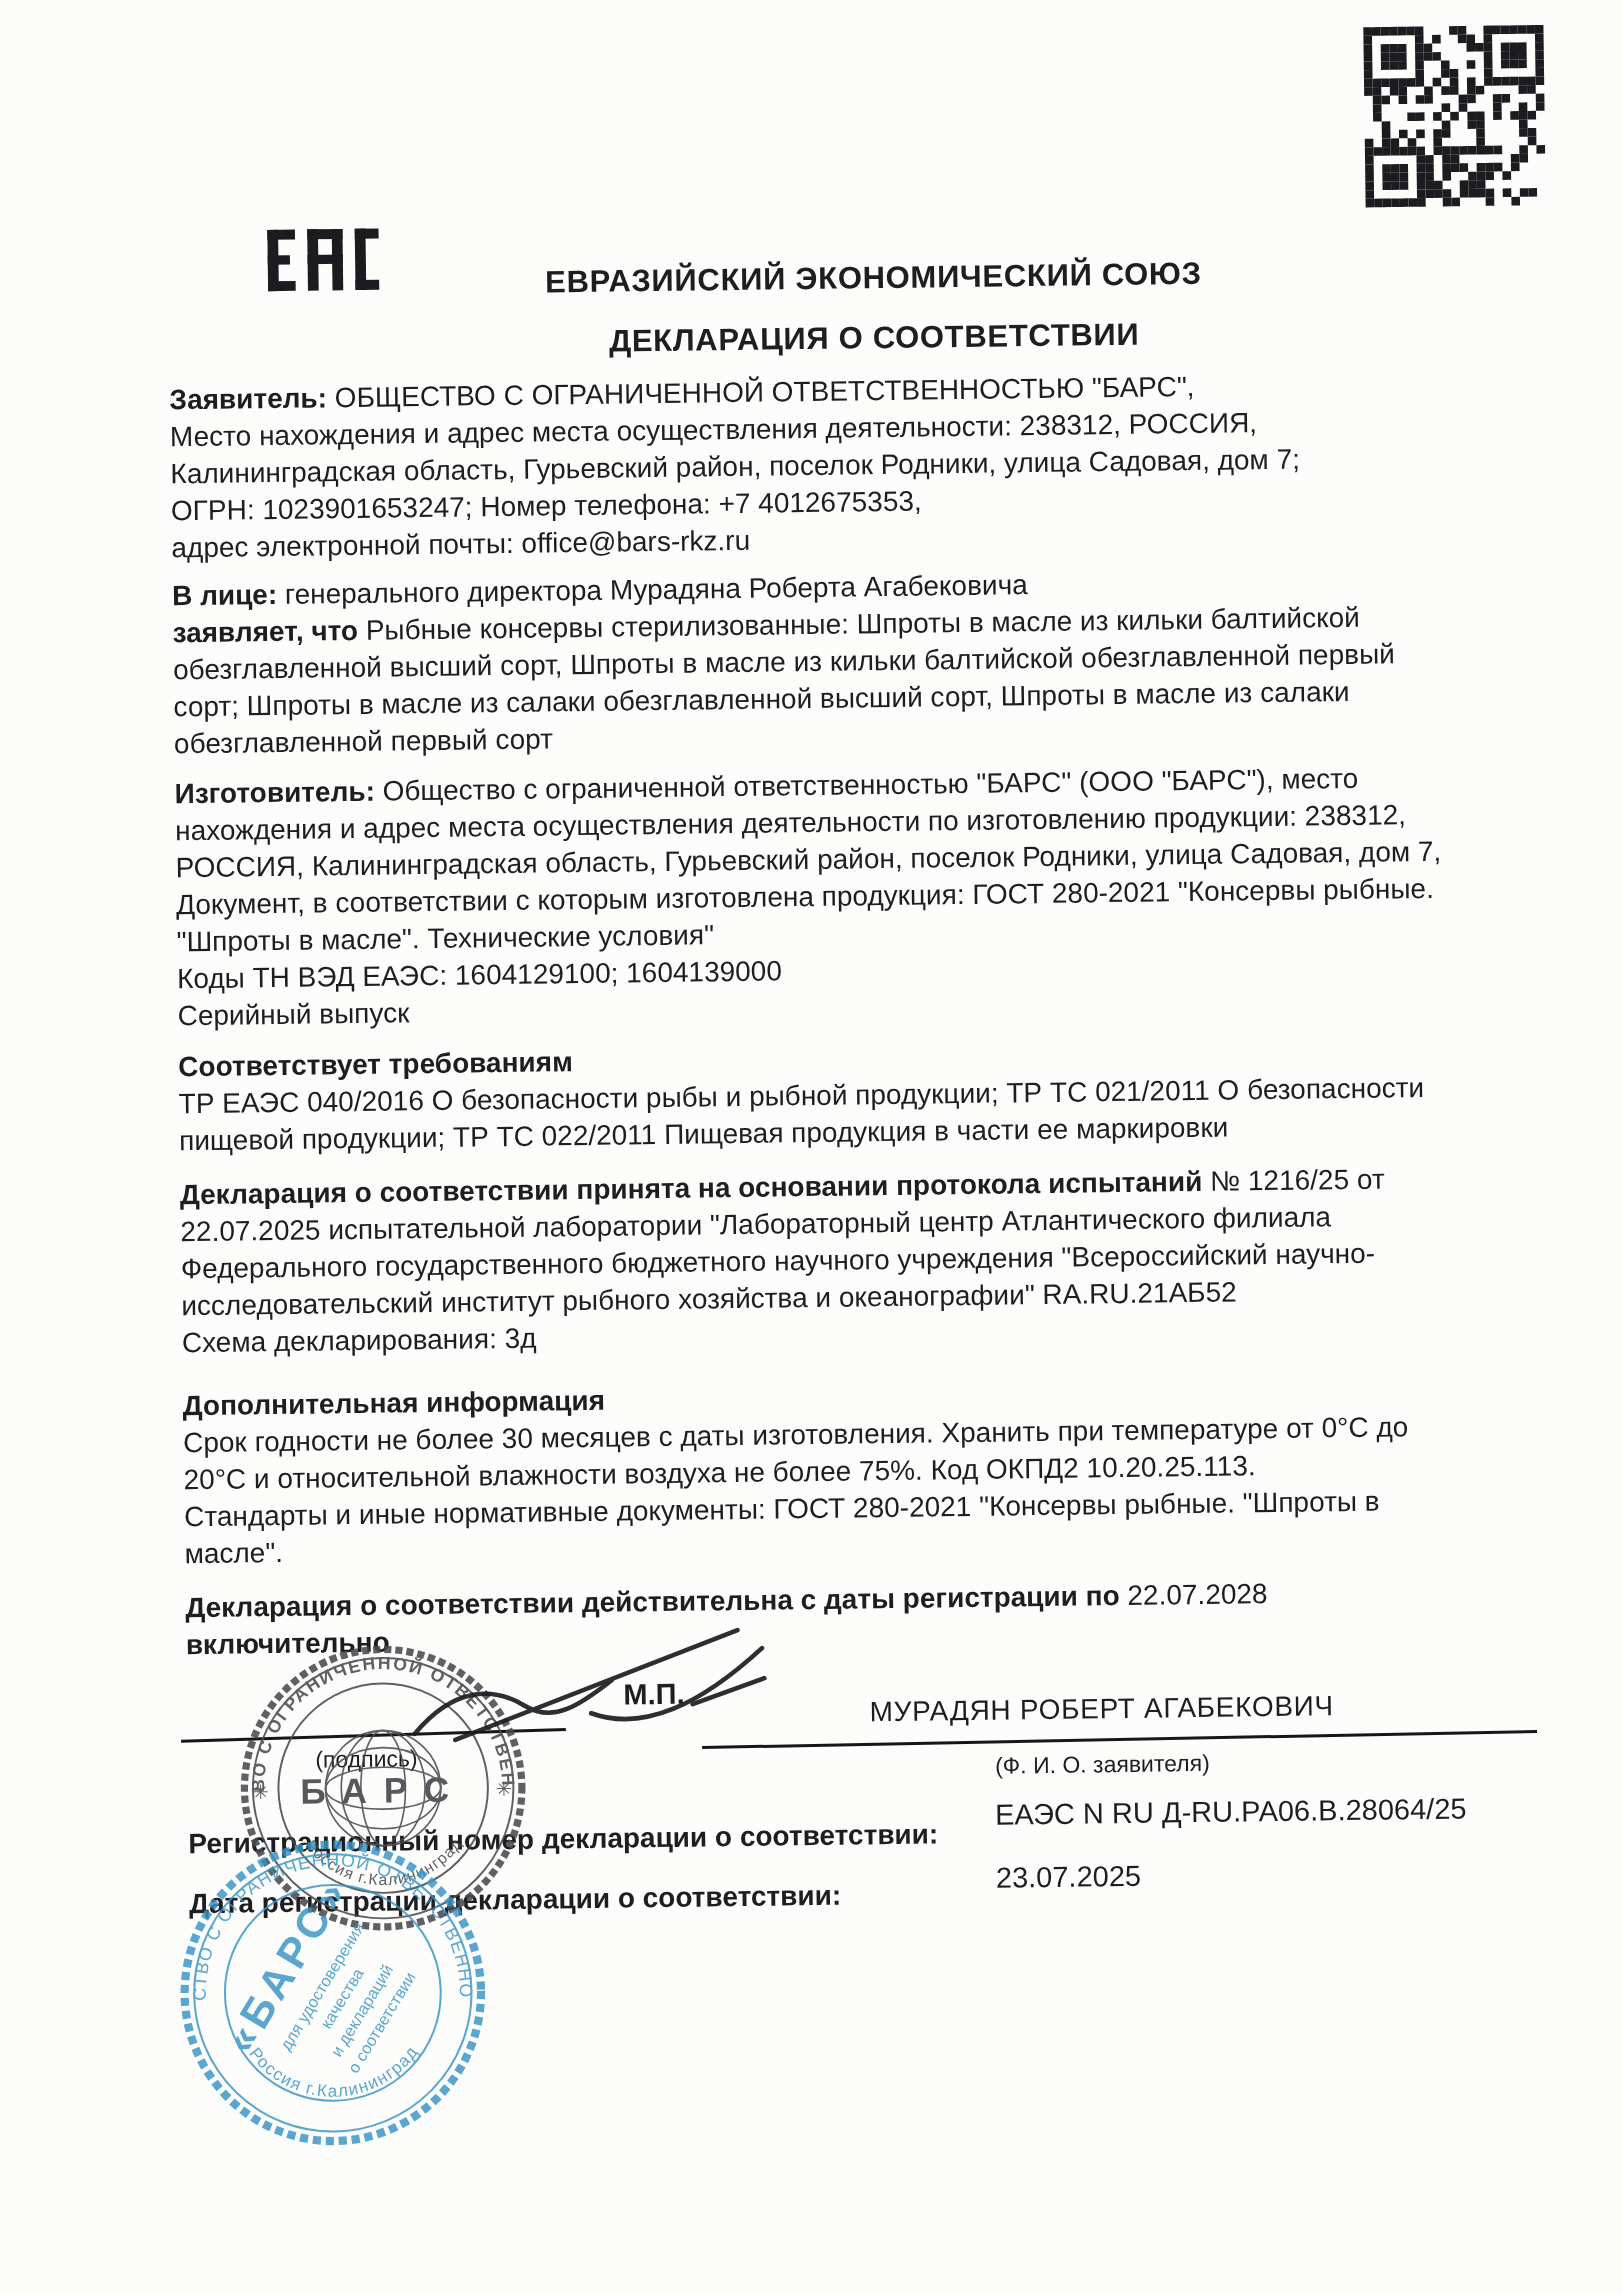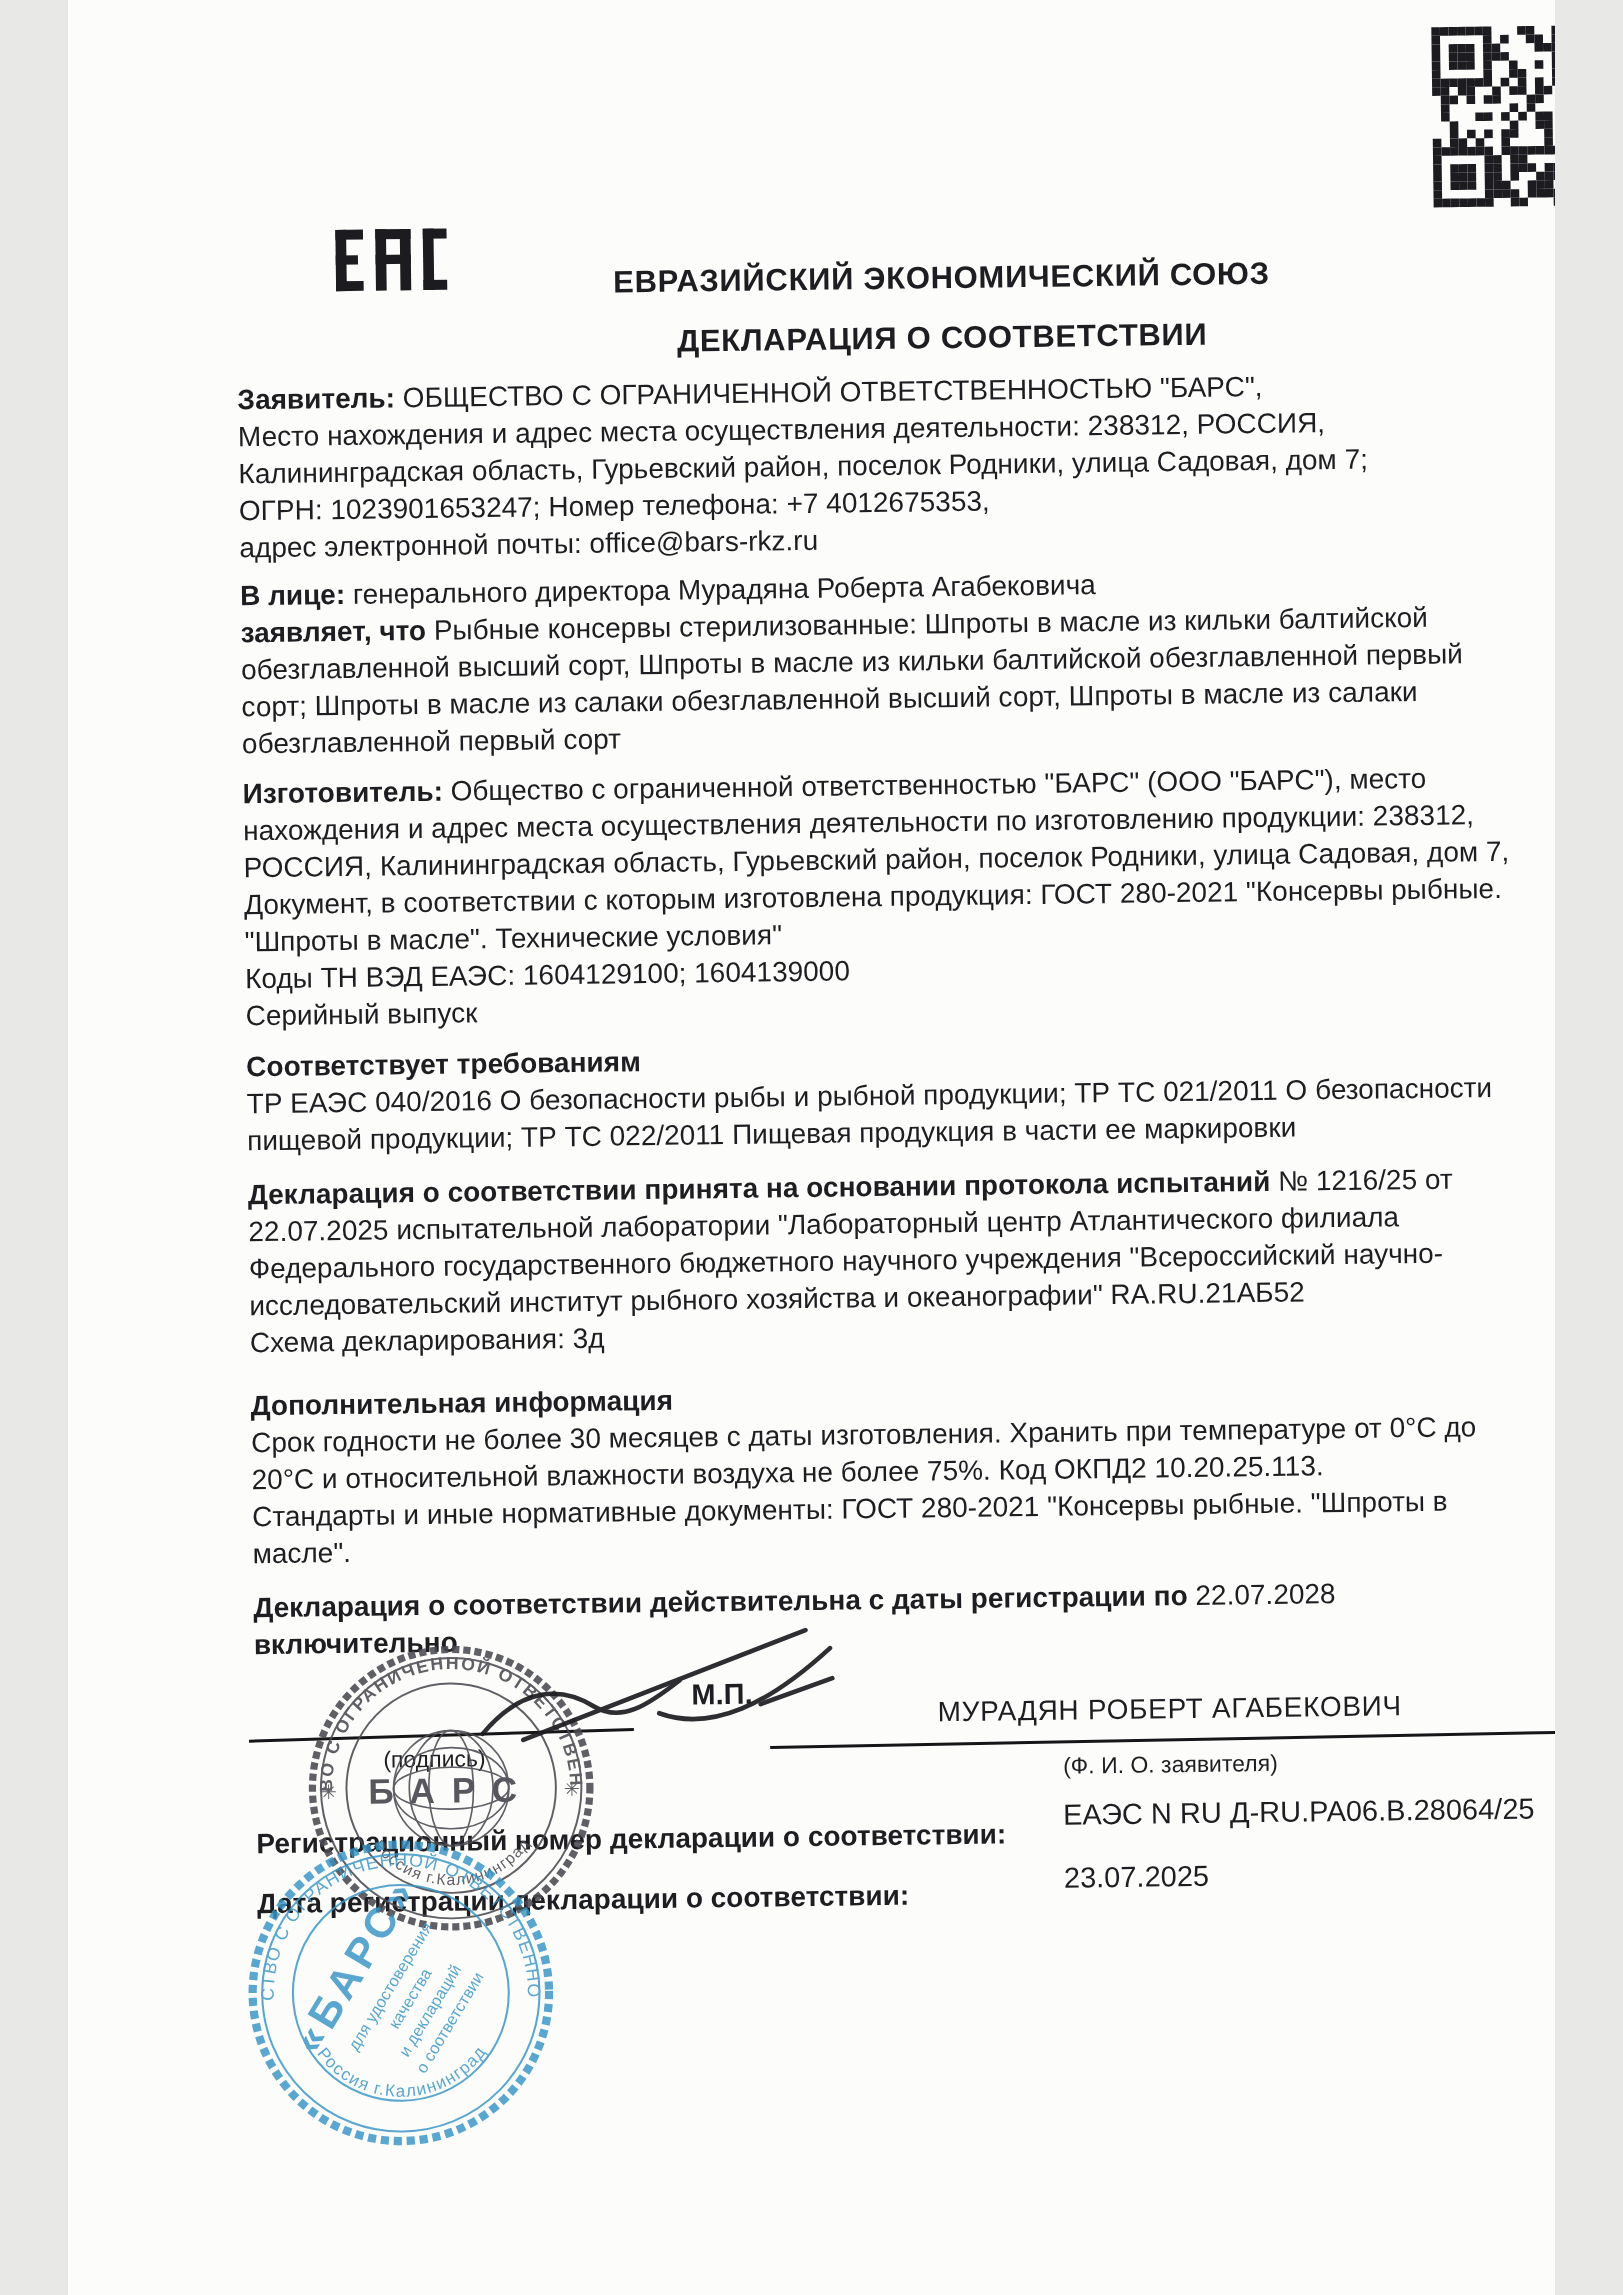--- a/index.html
+++ b/index.html
@@ -1,17 +1,17 @@
 <!DOCTYPE html>
 <html style="font-size:10.5px"><head>
 <meta charset="utf-8">
 <style>
   html,body{margin:0;padding:0;background:#e8e8e6;}
   .page{
-    position:relative; width:1487px; height:2295px; margin:0 auto;
+    position:relative; width:1623px; height:2295px; margin:0 auto;
     background:#fcfcfa; overflow:hidden;
     font-family:"Liberation Sans","DejaVu Sans",sans-serif;
     color:#1e1e22;
   }
   .sheet{position:absolute; inset:0; transform:rotate(-0.75deg); transform-origin:812px 1047px;}
   
   .eac{position:absolute; left:275px; top:204px; width:115px; height:99px;}
   .titles{position:absolute; left:327px; top:0; width:1113px; text-align:center;}
   .title1{position:absolute; left:0; top:261px; width:100%; font-size:31px; font-weight:bold; letter-spacing:0.7px;}
   .title2{position:absolute; left:0; top:321px; width:100%; font-size:31px; font-weight:bold; letter-spacing:0.7px;}

